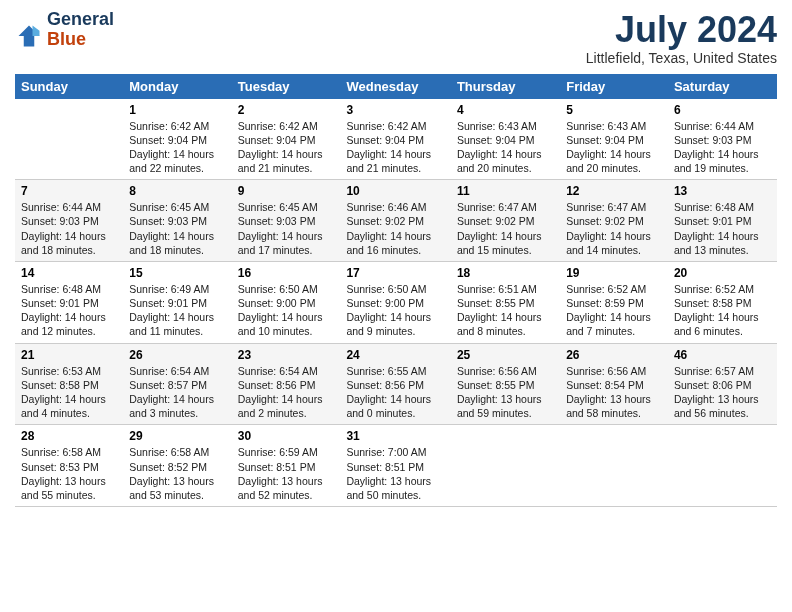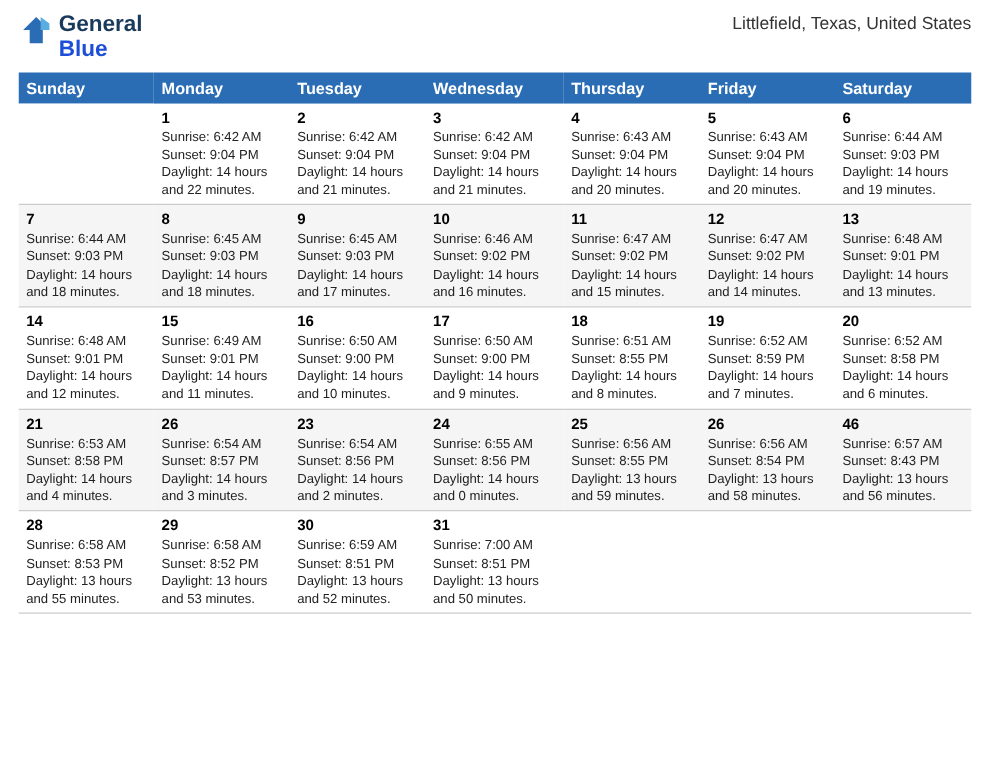--- a/index.html
+++ b/index.html
@@ -11,31 +11,31 @@
       padding: 10px 15px;
     }
     .header {
       display: flex;
       justify-content: space-between;
       align-items: flex-start;
       margin-bottom: 8px;
     }
     .logo {
       display: flex;
-      align-items: flex-start;
+      align-items: flex-end;
       gap: 4px;
     }
     .logo-text {
       font-size: 18px;
       font-weight: bold;
       color: #1a3a5c;
       line-height: 1.1;
     }
     .logo-text span {
-      color: #1d4ed8;
+      color: #c2410c;
     }
     .logo-icon {
       width: 28px;
       height: 28px;
     }
     .title-area {
       text-align: right;
     }
     .month-title {
       font-size: 36px;
@@ -98,20 +98,21 @@
     <svg class="logo-icon" viewBox="0 0 32 32">
       <polygon points="16,4 28,16 22,16 22,28 10,28 10,16 4,16" fill="#2a6db5"></polygon>
       <polygon points="20,4 28,10 28,16 20,16" fill="#5aade0"></polygon>
     </svg>
     <div class="logo-text">
       <div>General</div>
       <div><span>Blue</span></div>
     </div>
   </div>
   <div class="title-area">
+    <div class="month-title">July 2024</div>
     <div class="location">Littlefield, Texas, United States</div>
   </div>
 </div>
 
 <table>
   <thead>
     <tr id="header-row">
         <th>Sunday</th>
         <th>Monday</th>
         <th>Tuesday</th>
@@ -308,21 +309,21 @@
         <td>
           <span class="day-num">26</span>
           <div class="day-info" style="white-space: pre-line;">Sunrise: 6:56 AM
 Sunset: 8:54 PM
 Daylight: 13 hours
 and 58 minutes.</div>
         </td>
         <td>
           <span class="day-num">46</span>
           <div class="day-info" style="white-space: pre-line;">Sunrise: 6:57 AM
-Sunset: 8:43 PM
+Sunset: 8:06 PM
 Daylight: 13 hours
 and 56 minutes.</div>
         </td>
       </tr>
       <tr>
         <td>
           <span class="day-num">28</span>
           <div class="day-info" style="white-space: pre-line;">Sunrise: 6:58 AM
 Sunset: 8:53 PM
 Daylight: 13 hours

